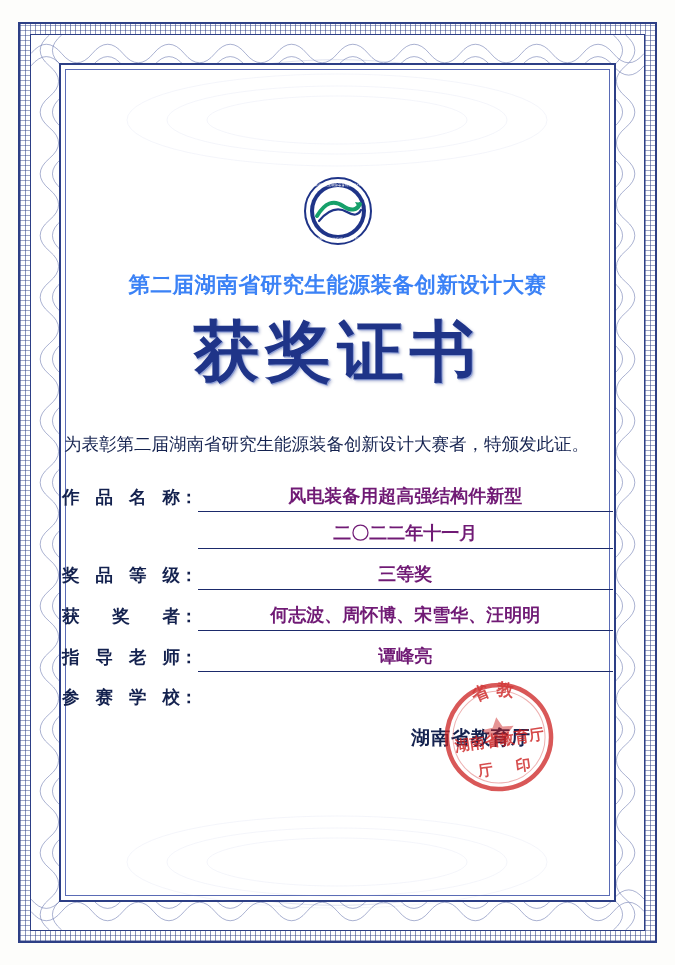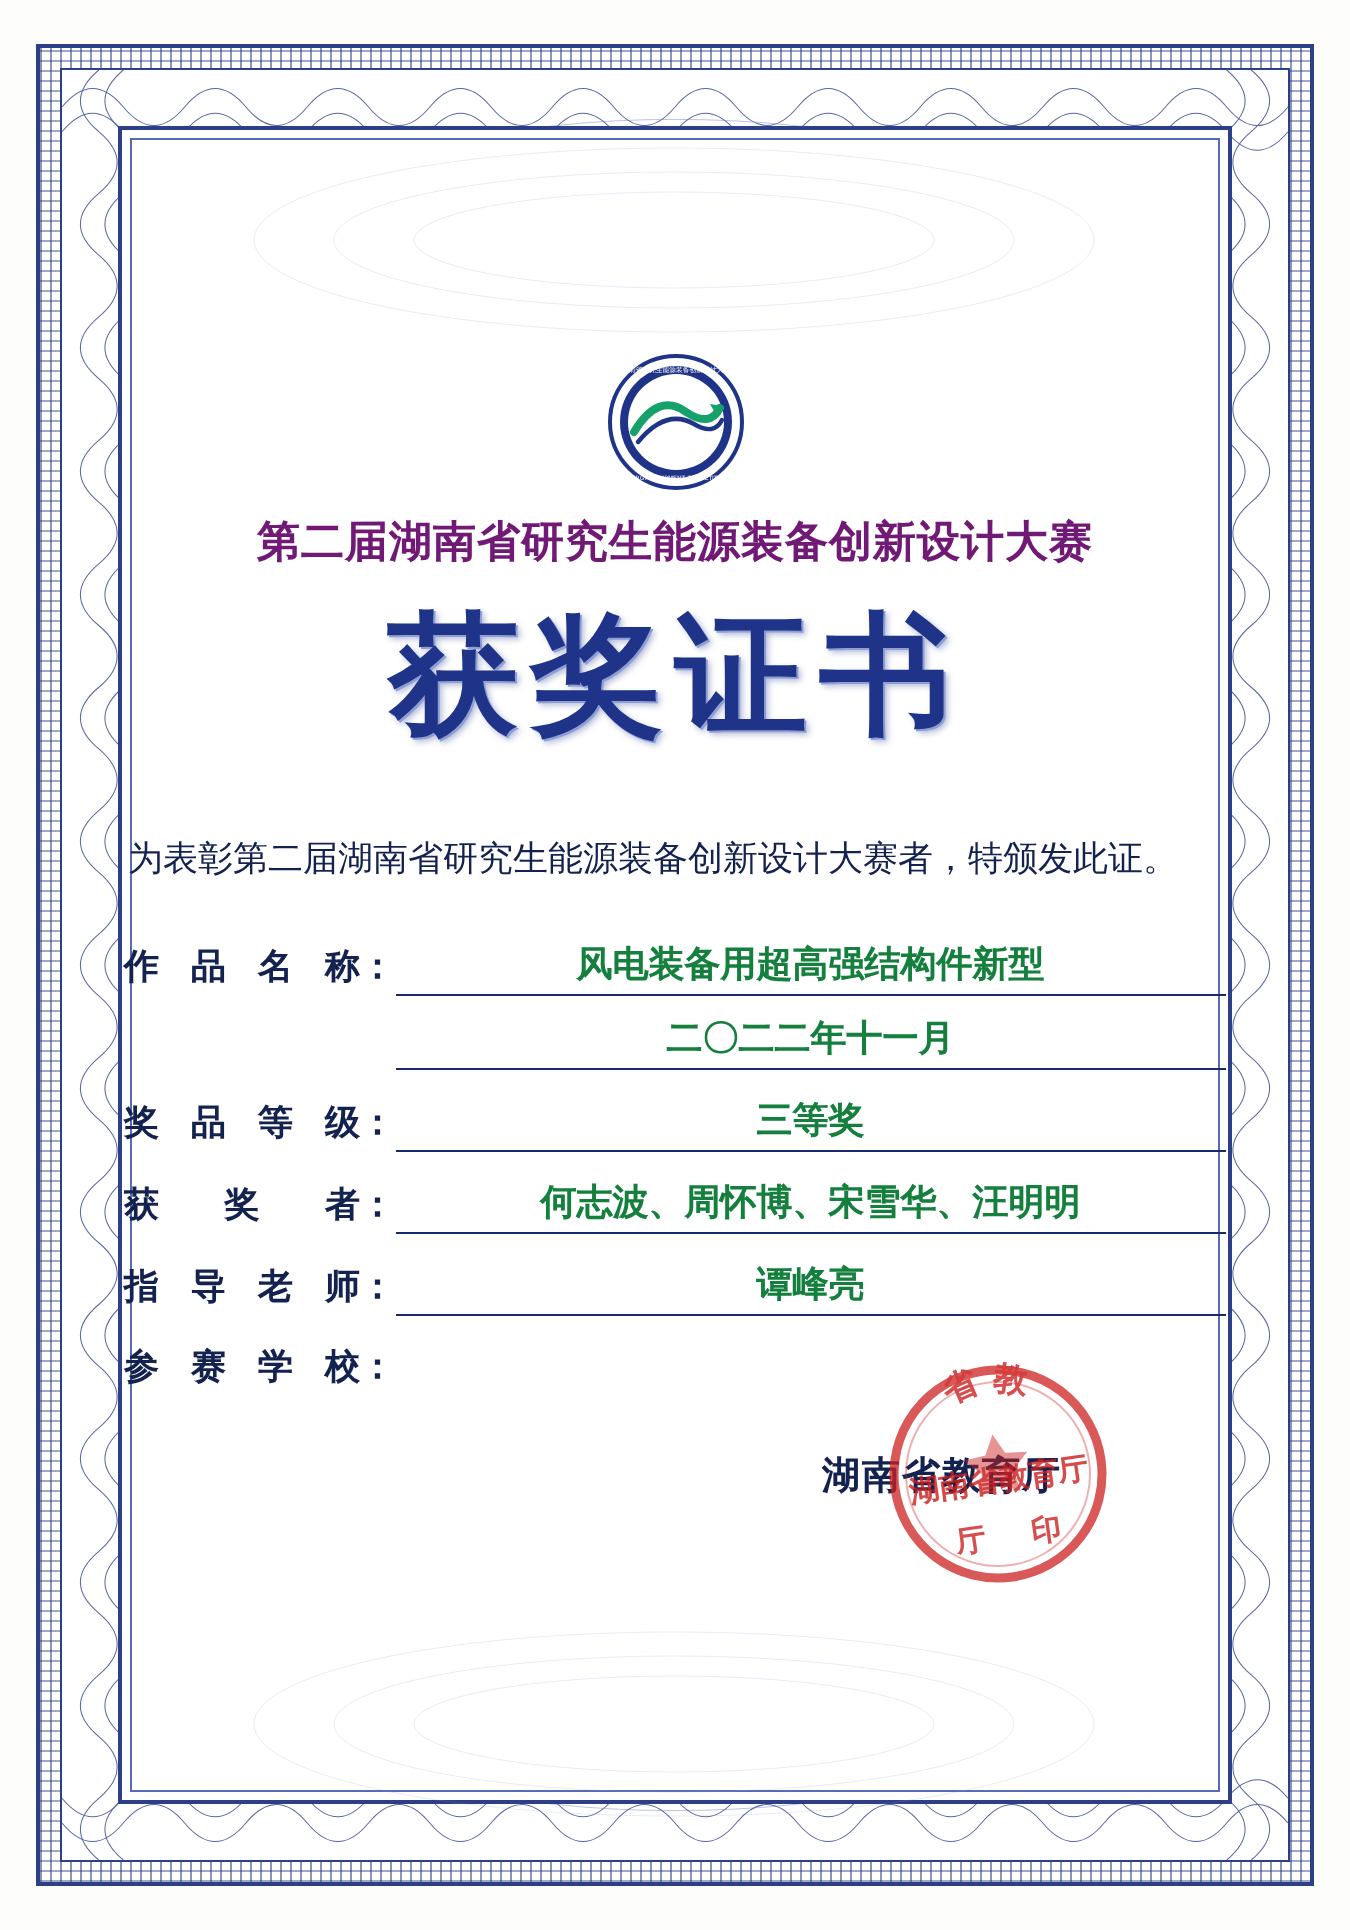--- a/index.html
+++ b/index.html
@@ -91,24 +91,24 @@
     justify-content: center;
   }
   .emblem {
     width: 70px;
     height: 70px;
     position: relative;
   }
 
   
   .comp-title {
-    margin-top: 10px;
+    margin-top: 24px;
     font-size: 21.5px;
     letter-spacing: 0.5px;
-    color: #701a75;
+    color: #3b82f6;
     font-weight: 700;
     font-family: "DejaVu Sans", "Liberation Sans", sans-serif;
   }
   .main-title {
     margin-top: 18px;
     font-size: 66px;
     line-height: 1.05;
     font-weight: 800;
     color: #1f3488;
     letter-spacing: 6px;
@@ -152,21 +152,21 @@
     font-weight: 700;
     color: #14224f;
     padding-bottom: 3px;
     text-align: center;
   }
   .fvalue {
     flex: 1 1 auto;
     border-bottom: 1.4px solid #1b2a6b;
     font-size: 18px;
     font-weight: 700;
-    color: #15803d;
+    color: #701a75;
     text-align: center;
     padding: 0 4px 3px 4px;
     min-height: 24px;
     white-space: nowrap;
   }
   .frow.cont .flabel,
   .frow.cont .fcolon {
     visibility: hidden;
   }
   .frow.tight { margin-bottom: 9px; }

